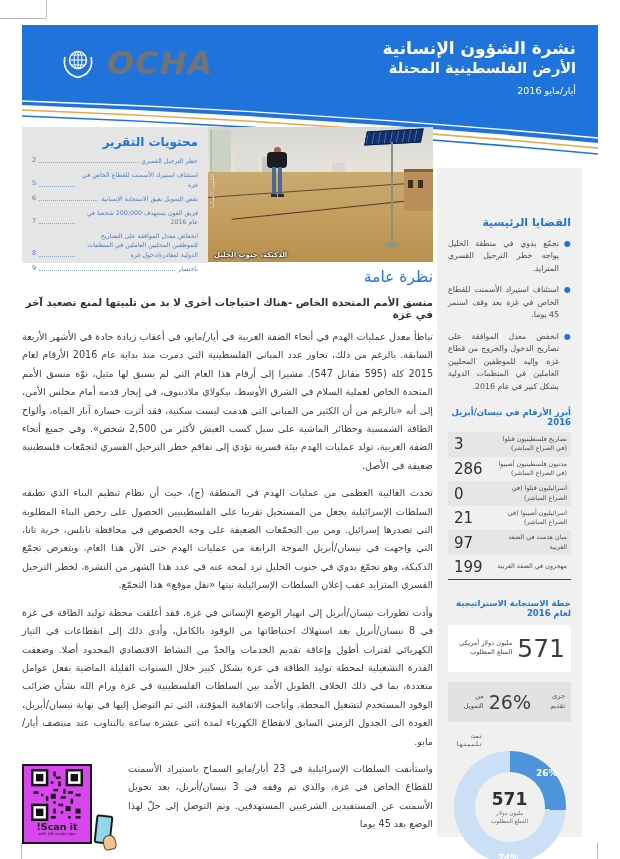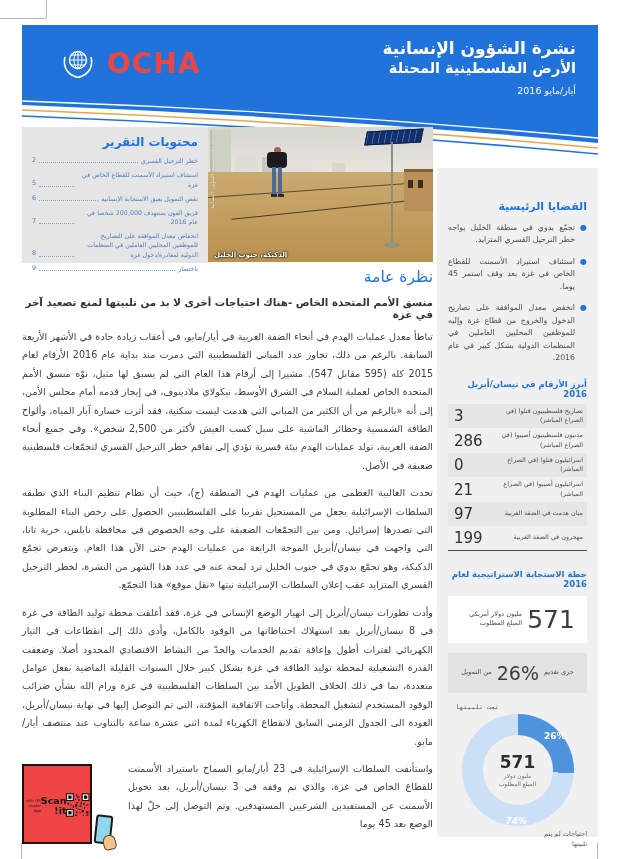--- a/index.html
+++ b/index.html
@@ -6,21 +6,21 @@
   *{box-sizing:border-box;font-family:"DejaVu Sans",sans-serif;}
   .page{position:relative;width:620px;height:859px;background:#fff;overflow:hidden;margin:0 auto;}
 
   
   .mark{position:absolute;background:#b9b9b9;}
 
   
   .header-block{position:absolute;left:22px;top:25px;width:576px;height:76px;background:#2173DC;}
   .header-swoosh{position:absolute;left:22px;top:100px;width:576px;height:56px;}
   .logo{position:absolute;left:58px;top:43px;display:flex;align-items:center;gap:9px;}
-  .logo-text{color:#ef4444;font-size:28px;font-weight:600;letter-spacing:1px;}
+  .logo-text{color:#737373;font-size:32px;font-weight:600;letter-spacing:1px;font-style:italic;}
   .masthead{position:absolute;right:44px;top:38px;text-align:right;direction:rtl;color:#fff;}
   .masthead .t1{font-size:17px;font-weight:bold;line-height:1.25;}
   .masthead .t2{font-size:14.5px;font-weight:700;line-height:1.3;}
   .masthead .t3{font-size:9.5px;margin-top:7px;}
 
   
   .toc{position:absolute;left:22px;top:127px;width:186px;height:136px;background:#e5e5e5;
        padding:8px 10px 6px;direction:rtl;}
   .toc-title{color:#2173DC;font-size:12px;font-weight:bold;margin-bottom:7px;}
   .toc-item{display:flex;align-items:flex-end;color:#4d7ec2;font-size:6.3px;line-height:1.45;margin-bottom:5px;}
@@ -47,22 +47,22 @@
   .boy-head{position:absolute;left:7px;top:0;width:7px;height:7px;border-radius:50%;background:#a4674a;}
   .boy-pack{position:absolute;left:0;top:5px;width:20px;height:16px;background:#1c1c20;border-radius:4px;}
   .boy-leg{position:absolute;top:20px;width:4px;height:28px;background:#4a6a92;}
   .boy-foot{position:absolute;top:47px;width:6px;height:3px;background:#2b2b2b;}
   .photo-credit{position:absolute;left:1px;top:3px;writing-mode:vertical-rl;transform:rotate(180deg);
                 color:#fff;font-size:5px;direction:rtl;opacity:.95;text-shadow:0 0 1px #555;}
   .photo-caption{position:absolute;left:6px;bottom:3px;color:#fff;font-size:7px;font-weight:bold;
                  direction:rtl;text-shadow:0 0 2px #000,0 0 2px #000;}
 
   
-  .sidebar{position:absolute;left:437px;top:168px;width:161px;height:669px;background:#F0F0F0;
-           direction:rtl;padding:0 11px;}
+  .sidebar{position:absolute;left:437px;top:168px;width:145px;height:669px;background:#F0F0F0;
+           direction:rtl;padding:16px 11px;}
   .sb-title{color:#2173DC;font-weight:bold;}
   .issues-title{font-size:11px;margin:32px 0 9px;}
   .issue{display:flex;gap:5px;margin-bottom:9px;color:#4b4b4b;font-size:7.8px;line-height:1.6;text-align:justify;}
   .issue-dot{color:#2173DC;font-size:8px;line-height:1.5;}
   .figures-title{font-size:8.5px;margin:14px 0 5px;}
   .fig-row{display:flex;align-items:center;justify-content:space-between;padding:3px 4px;min-height:21px;}
   .fig-row:nth-child(odd){background:#E6E6E6;}
   .fig-row.last{border-bottom:1.5px solid #4a4a4a;}
   .fig-label{font-size:6.4px;color:#4b4b4b;line-height:1.45;text-align:right;flex:1;}
   .fig-value{font-size:15px;color:#2f2f2f;width:44px;text-align:left;direction:ltr;padding-left:2px;}
@@ -87,22 +87,22 @@
   .unmet-label{font-size:6.6px;color:#5a5a5a;line-height:1.5;margin-top:4px;text-align:right;padding-left:90px;}
 
   
   .main{position:absolute;left:22px;top:268px;width:411px;direction:rtl;}
   .overview-title{color:#2173DC;font-size:15.5px;text-align:right;margin:0 0 10px;font-weight:500;}
   .lede{font-size:10.3px;font-weight:bold;color:#333;text-align:right;margin-bottom:8px;}
   .para{font-size:9.6px;color:#3c3c3c;line-height:1.92;text-align:justify;margin:0 0 9px;}
 
   
   .qr-block{float:left;width:96px;height:82px;margin:4px 10px 0 0;position:relative;}
-  .qr-frame{position:absolute;left:0;top:0;width:70px;height:80px;background:#ef4444;border:2px solid #141414;
-            display:flex;align-items:center;padding-top:3px;}
+  .qr-frame{position:absolute;left:0;top:0;width:70px;height:80px;background:#d946ef;border:2px solid #141414;
+            display:flex;flex-direction:column;align-items:center;padding-top:3px;}
   .qr-scan{font-size:9.5px;font-weight:bold;color:#111;line-height:1;margin-top:1px;}
   .qr-sub{font-size:3.8px;color:#222;}
   .phone{position:absolute;right:6px;bottom:2px;width:17px;height:29px;background:#8fd8ec;border:2.5px solid #1c1c1c;
          border-radius:3px;transform:rotate(6deg);}
   .hand{position:absolute;right:2px;bottom:-4px;width:13px;height:15px;background:#f2c48d;border:1.5px solid #5a4326;
         border-radius:45% 45% 30% 30%;transform:rotate(-12deg);}
 </style>
 </head>
 <body>
 

